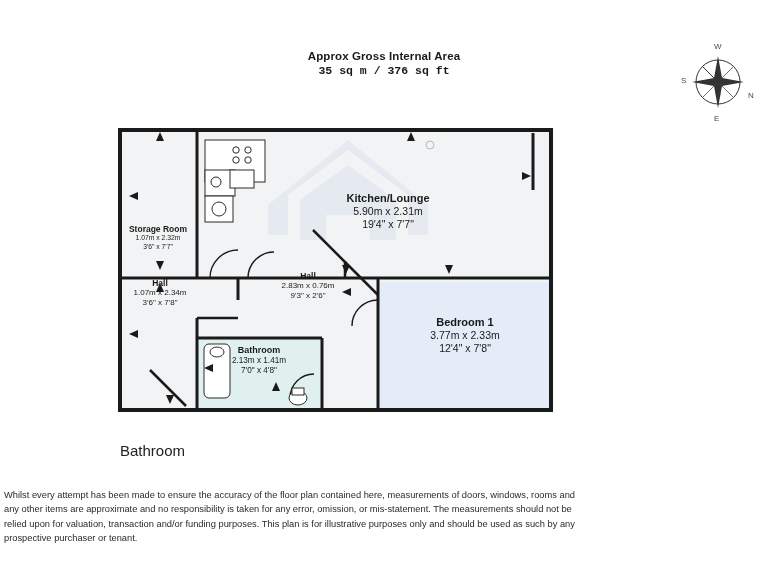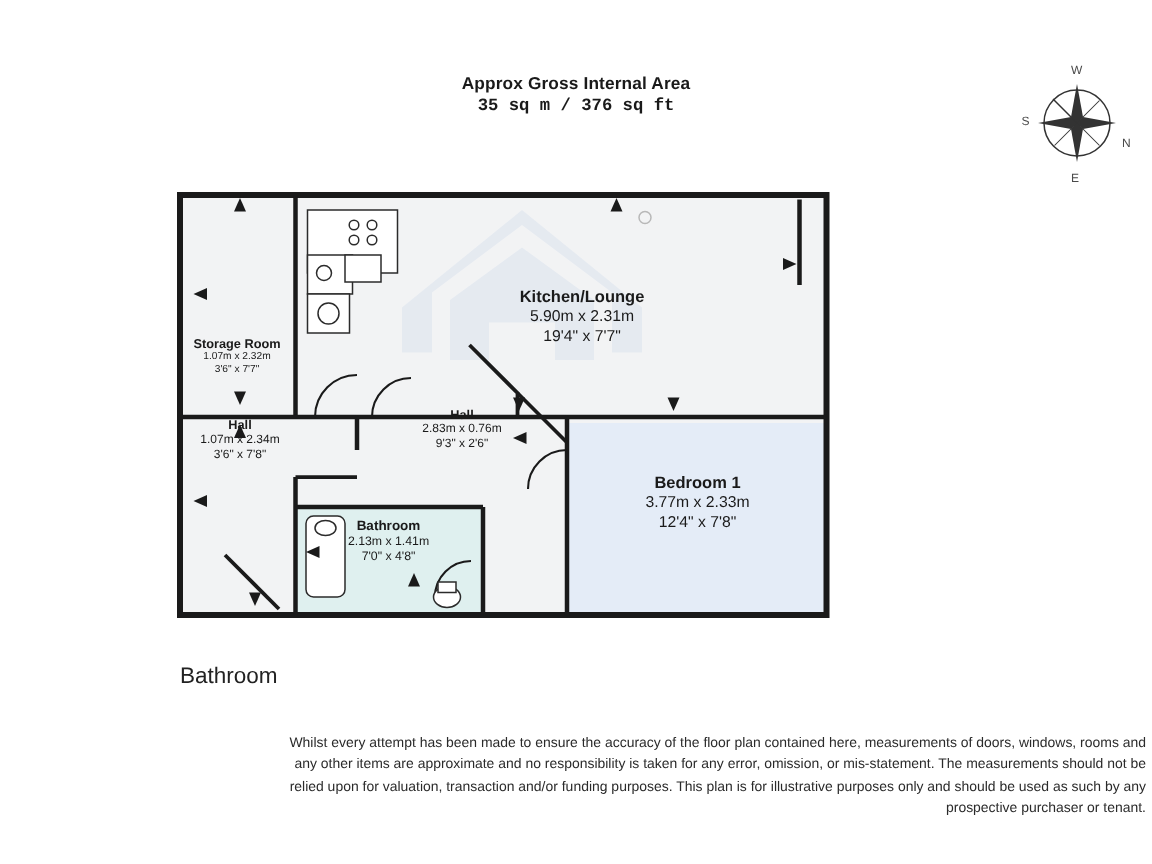--- a/index.html
+++ b/index.html
@@ -91,21 +91,21 @@
     top: 442px;
     font-size: 15px;
     color: #222;
   }
   
   .disclaimer {
     position: absolute;
     left: 0;
     top: 488px;
     width: 768px;
-    text-align: right;
+    text-align: left;
     font-size: 9.3px;
     line-height: 1.55;
     color: #2a2a2a;
     padding: 0 4px;
     box-sizing: border-box;
   }
   .disclaimer p { margin: 0; }
 </style>
 </head>
 <body>

